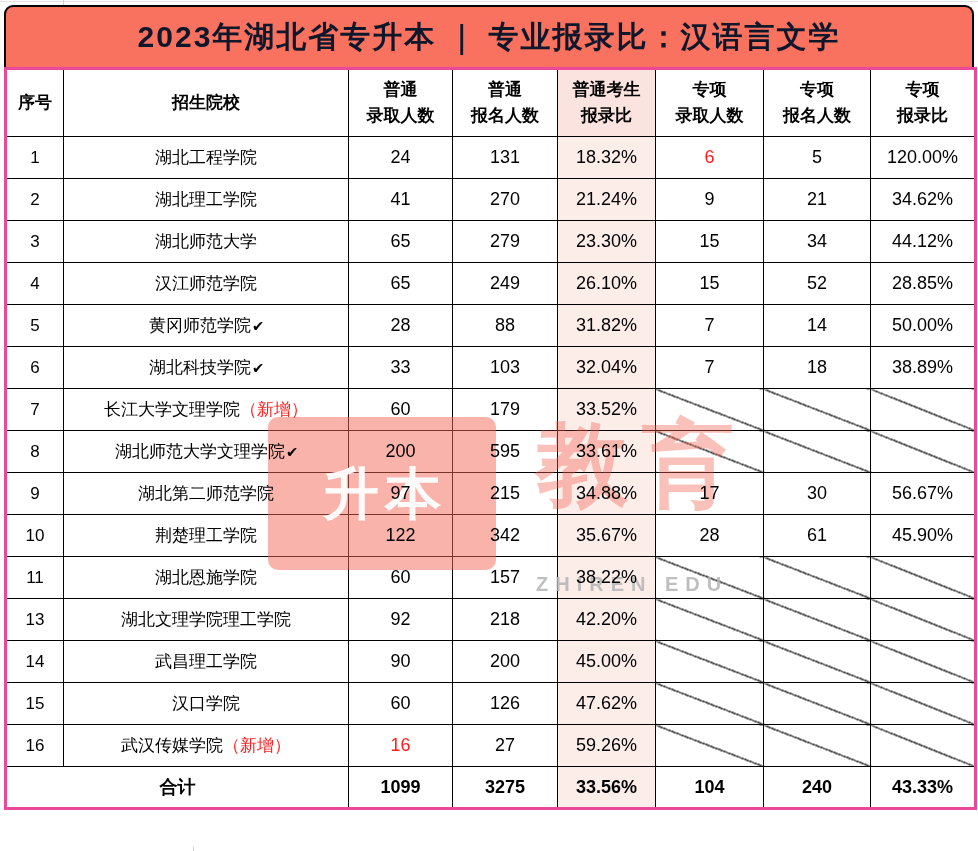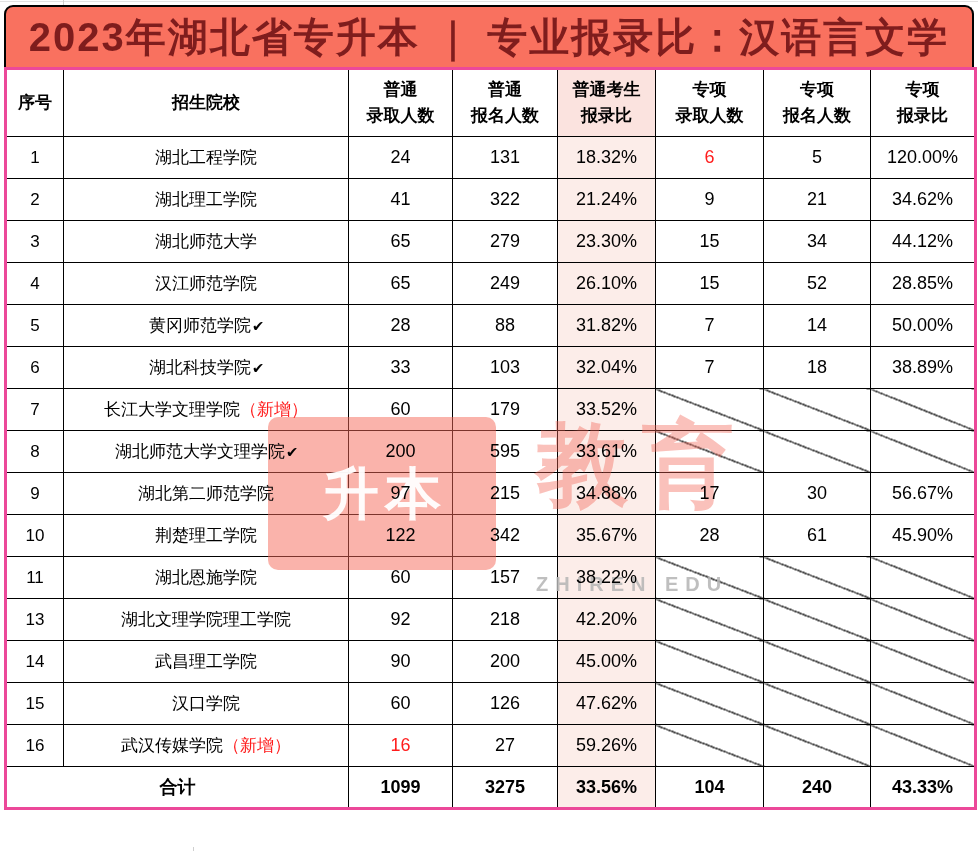--- a/index.html
+++ b/index.html
@@ -14,21 +14,21 @@
   .frame{position:absolute;left:4px;top:5px;width:970px;}
 
   
   .banner{
     box-sizing:border-box;width:970px;height:62px;
     background:var(--banner-bg,#F9715F);
     border:2px solid #000;border-bottom:none;border-radius:9px 9px 0 0;
     display:flex;align-items:center;justify-content:center;
   }
   .banner span{
-    color:#7f1d1d;font-size:40px;font-weight:bold;letter-spacing:2px;
+    color:#0f172a;font-size:30px;font-weight:bold;letter-spacing:2px;
     font-family:"Liberation Sans", sans-serif;
   }
 
   
   table.tbl{
     border-collapse:collapse;table-layout:fixed;width:970px;
     border:3px solid #ec4899;
   }
   table.tbl th,table.tbl td{
     border:1px solid #000;text-align:center;vertical-align:middle;
@@ -172,21 +172,21 @@
           <td class="c-num"><span class="ct">131</span></td>
           <td class="c-num pink"><span class="ct">18.32%</span></td>
           <td class="c-num red"><span class="ct">6</span></td>
           <td class="c-num"><span class="ct">5</span></td>
           <td class="c-num"><span class="ct">120.00%</span></td>
         </tr>
         <tr>
           <td class="c-idx"><span class="ct">2</span></td>
           <td class="c-school"><span class="ct">湖北理工学院</span></td>
           <td class="c-num"><span class="ct">41</span></td>
-          <td class="c-num"><span class="ct">322</span></td>
+          <td class="c-num"><span class="ct">270</span></td>
           <td class="c-num pink"><span class="ct">21.24%</span></td>
           <td class="c-num"><span class="ct">9</span></td>
           <td class="c-num"><span class="ct">21</span></td>
           <td class="c-num"><span class="ct">34.62%</span></td>
         </tr>
         <tr>
           <td class="c-idx"><span class="ct">3</span></td>
           <td class="c-school"><span class="ct">湖北师范大学</span></td>
           <td class="c-num"><span class="ct">65</span></td>
           <td class="c-num"><span class="ct">279</span></td>

